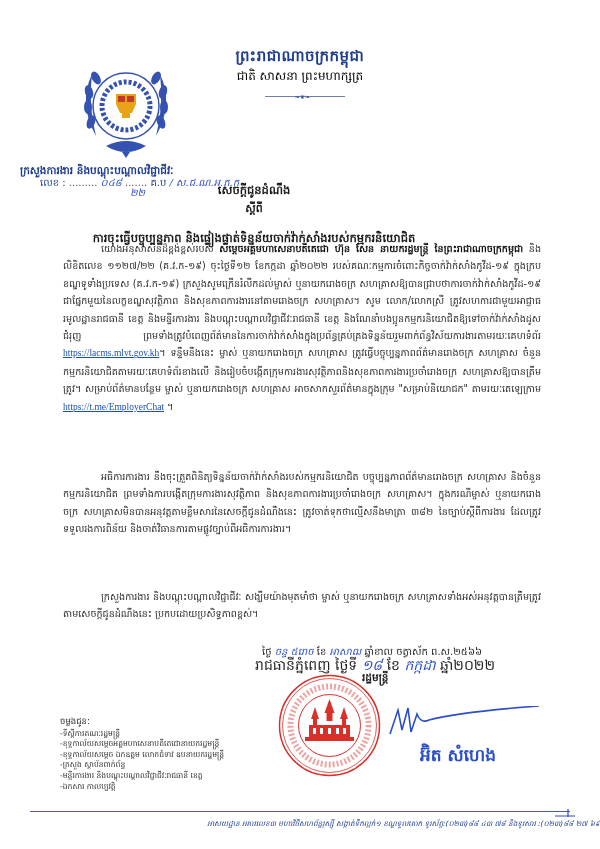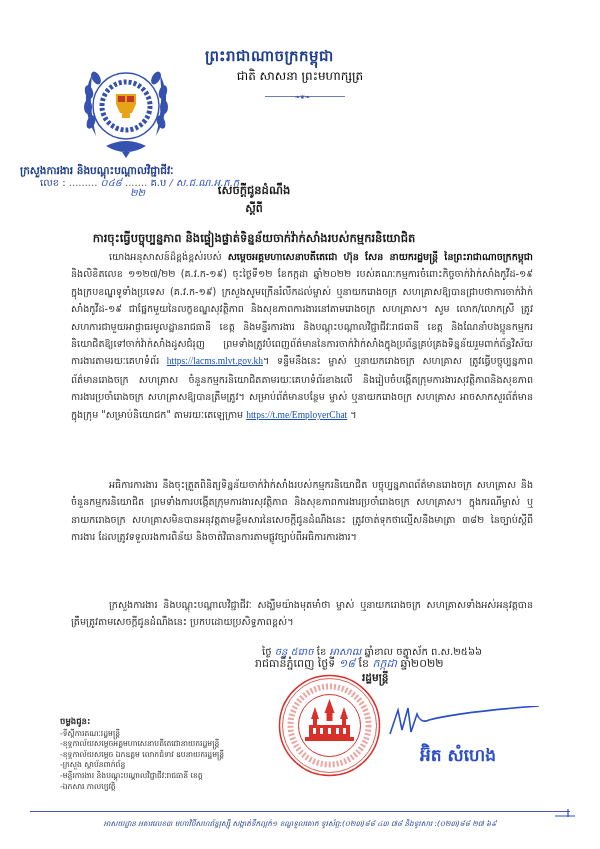--- a/index.html
+++ b/index.html
@@ -1,49 +1,49 @@
 <!DOCTYPE html>
 <html><head>
 <meta charset="utf-8">
 <style>
   html,body{margin:0;padding:0;background:#ffffff;}
   body{width:600px;height:849px;position:relative;overflow:hidden;
        font-family:"DejaVu Sans","Liberation Sans",sans-serif;color:#222;}
   .abs{position:absolute;}
-  .kingdom{left:205px;top:46px;width:190px;text-align:left;color:#1f3d8f;
+  .kingdom{left:205px;top:46px;width:190px;text-align:center;color:#1f3d8f;
            font-size:15px;font-weight:bold;letter-spacing:.5px;white-space:nowrap;}
   .motto{left:205px;top:68px;width:190px;text-align:center;color:#000000;font-size:12px;white-space:nowrap;}
   .ornament{left:265px;top:96px;width:80px;height:2px;border-top:1px solid #6f7fb3;}
   .ornament span{position:absolute;left:30px;top:-4px;font-size:6px;color:#3a4f9a;}
   .logo{left:78px;top:54px;width:96px;height:112px;}
   .ministry{left:20px;top:164px;color:#1f3d8f;font-weight:bold;font-size:10.5px;white-space:nowrap;}
   .refrow{left:40px;top:176px;font-size:10px;color:#1f3d8f;white-space:nowrap;}
   .refrow .dots{color:#555;}
   .hand{color:#2c4fc8;font-family:"DejaVu Serif",serif;font-style:italic;}
   .title{left:0;width:508px;text-align:center;color:#1a1a1a;font-weight:bold;white-space:nowrap;}
   .t1{top:183px;font-size:11.5px;}
   .t2{top:201px;font-size:11px;}
   .t3{top:231px;font-size:11.5px;}
   .body{left:55px;width:494px;font-size:9.6px;line-height:17.4px;text-align:justify;color:#2a2a2a;}
   .p1{top:232px;}
   .p2{top:460px;}
   .p3{top:580px;}
-  .body p{margin:16px;text-indent:38px;}
+  .body p{margin:8px;text-indent:38px;}
   .body b{color:#111;}
   .link{color:#1a4fb3;text-decoration:underline;font-family:"Liberation Serif",serif;font-size:9.5px;}
   .date1{left:262px;top:645px;font-size:10px;white-space:nowrap;}
-  .date2{left:255px;top:656px;font-size:11px;white-space:nowrap;text-align:center;}
+  .date2{left:255px;top:656px;font-size:14px;white-space:nowrap;text-align:center;}
   .minister{left:362px;top:671px;font-size:10.5px;font-weight:bold;white-space:nowrap;}
   .seal{left:277px;top:673px;width:105px;height:105px;}
   .signature{left:385px;top:706px;width:160px;height:30px;}
   .signame{left:400px;top:744px;color:#2c4fc8;font-size:17px;font-weight:bold;white-space:nowrap;margin-left:20px;}
   .cc{left:60px;top:716px;font-size:7.6px;line-height:10.6px;color:#2a2a2a;}
-  .cc .cctitle{font-weight:bold;font-size:8.5px;margin-bottom:2px;}
+  .cc .cctitle{font-weight:normal;font-size:8.5px;margin-bottom:2px;}
   .footer-line{left:30px;top:811px;width:540px;height:0;border-top:1.3px solid #4a5bb0;}
-  .footer-text{left:0;width:600px;top:819px;text-align:center;font-size:7.3px;font-style:italic;color:#1f3d8f;white-space:nowrap;}
+  .footer-text{left:0;width:600px;top:819px;text-align:right;font-size:7.3px;font-style:italic;color:#1f3d8f;white-space:nowrap;}
   .corner-mark{left:555px;top:802px;width:20px;height:10px;}
 </style>
 </head>
 <body>
 
 <div class="abs logo">
   <svg width="96" height="112" viewBox="0 0 96 112">
     <g fill="#3552b0">
       <path d="M14 20 q-14 30 4 62 q-8 -30 -4 -62z"></path>
       <path d="M82 20 q14 30 -4 62 q8 -30 4 -62z"></path>

